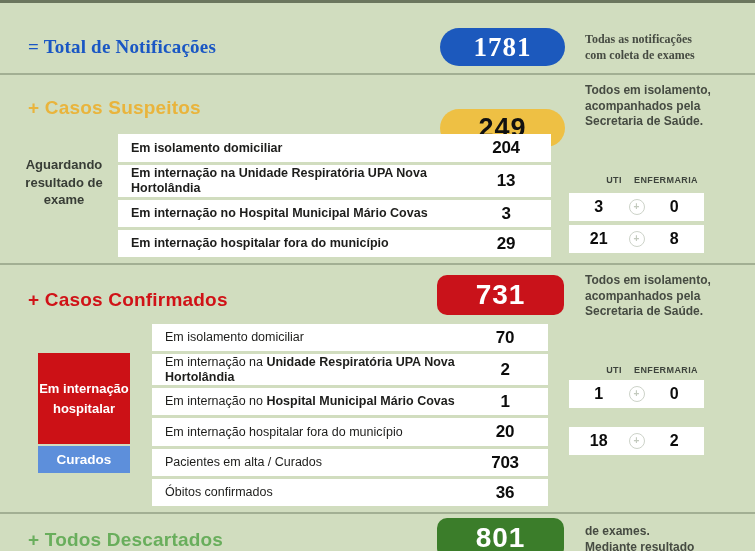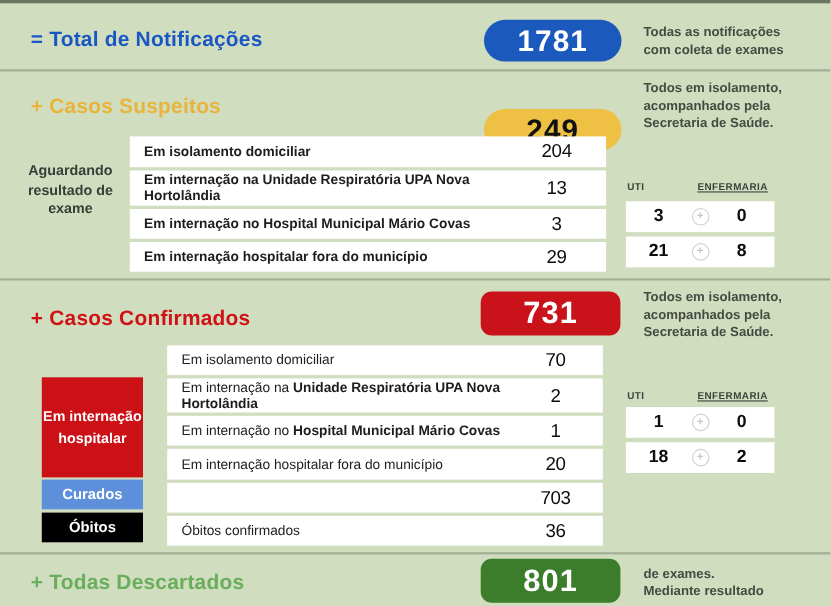--- a/index.html
+++ b/index.html
@@ -5,21 +5,21 @@
   html,body{margin:0;padding:0;}
   body{
     width:755px;height:551px;position:relative;overflow:hidden;
     background:#d1ddbf;
     font-family:"Liberation Sans","DejaVu Sans",sans-serif;
     -webkit-font-smoothing:antialiased;
   }
   .top-strip{position:absolute;left:0;top:0;width:755px;height:3px;background:#6b765e;}
   .section{position:relative;width:755px;}
   .section + .section{border-top:2px solid #a2af93;}
-  #sec-total{height:54px;margin-top:9px;}
+  #sec-total{height:54px;margin-top:19px;font-family:Liberation Serif, serif;}
   #sec-susp{height:188px;}
   #sec-conf{height:247px;}
   #sec-desc{height:51px;}
 
   .heading{position:absolute;left:28px;font-size:19px;font-weight:bold;letter-spacing:.2px;white-space:nowrap;}
   .h-blue{color:#1a57c4;top:17px;}
   .h-gold{color:#e9b43c;top:22px;}
   .h-red{color:#d01217;top:24px;}
   .h-green{color:#69ae5c;top:15px;}
 
@@ -47,27 +47,27 @@
 
   .row{position:absolute;background:#ffffff;display:flex;align-items:center;}
   .row .row-label{padding-left:13px;padding-right:88px;font-size:12.5px;line-height:1.2;color:#1d1d1b;}
   .tbl-susp .row{left:118px;width:433px;}
   .tbl-susp .row .row-label{font-weight:bold;}
   .tbl-conf .row{left:152px;width:396px;}
   .tbl-conf .row .row-label{font-weight:normal;}
   .row .row-label b{font-weight:bold;}
   .row .row-value{
     position:absolute;right:10px;width:70px;text-align:center;
-    font-size:17px;font-weight:normal;color:#0c0c0c;letter-spacing:-.3px;
+    font-size:17px;font-weight:bold;color:#0c0c0c;letter-spacing:-.3px;
   }
   .tbl-conf .row .row-value{right:8px;}
 
   .uti-head{position:absolute;font-size:9px;font-weight:bold;color:#3d433c;letter-spacing:.4px;text-align:center;}
-  .uti-head.u{left:556px;width:44px;}
-  .uti-head.e{left:618px;width:96px;text-decoration:underline;}
+  .uti-head.u{left:592px;width:44px;}
+  .uti-head.e{left:618px;width:96px;}
 
   .ue-box{
     position:absolute;left:569px;width:135px;height:28px;background:#fff;
     display:flex;align-items:center;padding:0;
   }
   .ue-box .val{flex:1;text-align:center;font-size:16px;font-weight:bold;color:#0c0c0c;}
   .plus-icon{
     width:14px;height:14px;border:1px solid #cdd3c9;border-radius:50%;
     color:#c3cabe;font-size:10px;line-height:13px;text-align:center;font-weight:bold;flex:0 0 auto;
   }
@@ -146,65 +146,65 @@
     <span>731</span>
   </div>
   <div class="note note-conf">
     <span>Todos em isolamento,</span>
     <span>acompanhados pela</span>
     <span>Secretaria de Saúde.</span>
   </div>
 
   <div class="legend legend-blue">Curados</div>
   <div class="legend legend-red">Em internação hospitalar</div>
-  <div class="legend legend-black">Óbitos</div>
 
   <div class="tbl-conf">
     <div class="row" style="top:59px;height:27px;">
       <span class="row-label"><span>Em isolamento domiciliar</span><b></b></span>
       <span class="row-value">70</span>
     </div>
     <div class="row" style="top:89px;height:31px;">
       <span class="row-label"><span>Em internação na </span><b>Unidade Respiratória UPA Nova Hortolândia</b></span>
       <span class="row-value">2</span>
     </div>
     <div class="row" style="top:123px;height:27px;">
       <span class="row-label"><span>Em internação no </span><b>Hospital Municipal Mário Covas</b></span>
       <span class="row-value">1</span>
     </div>
     <div class="row" style="top:153px;height:28px;">
       <span class="row-label"><span>Em internação hospitalar fora do município</span><b></b></span>
       <span class="row-value">20</span>
     </div>
     <div class="row" style="top:184px;height:27px;">
+      <span class="row-label"><span>Pacientes em alta / Curados</span><b></b></span>
       <span class="row-value">703</span>
     </div>
     <div class="row" style="top:214px;height:27px;">
       <span class="row-label"><span>Óbitos confirmados</span><b></b></span>
       <span class="row-value">36</span>
     </div>
   </div>
 
   <div class="uti-head u" style="top:100px;">UTI</div>
   <div class="uti-head e" style="top:100px;">ENFERMARIA</div>
 
   <div class="ue-box" style="top:115px;">
     <span class="val">1</span>
     <span class="plus-icon">+</span>
     <span class="val">0</span>
   </div>
-  <div class="ue-box" style="top:147px;align-items:center;">
+  <div class="ue-box" style="top:162px;align-items:center;">
     <span class="val">18</span>
     <span class="plus-icon">+</span>
     <span class="val">2</span>
   </div>
 </div>
 
 <div class="section" id="sec-desc">
-  <div class="heading h-green">+ Todas Descartados</div>
+  <div class="heading h-green">+ Todos Descartados</div>
   <div class="badge badge-green">
     <span>801</span>
   </div>
   <div class="note note-desc">
     <span>de exames.</span>
     <span>Mediante resultado</span>
   </div>
 </div>
 
 </body></html>

